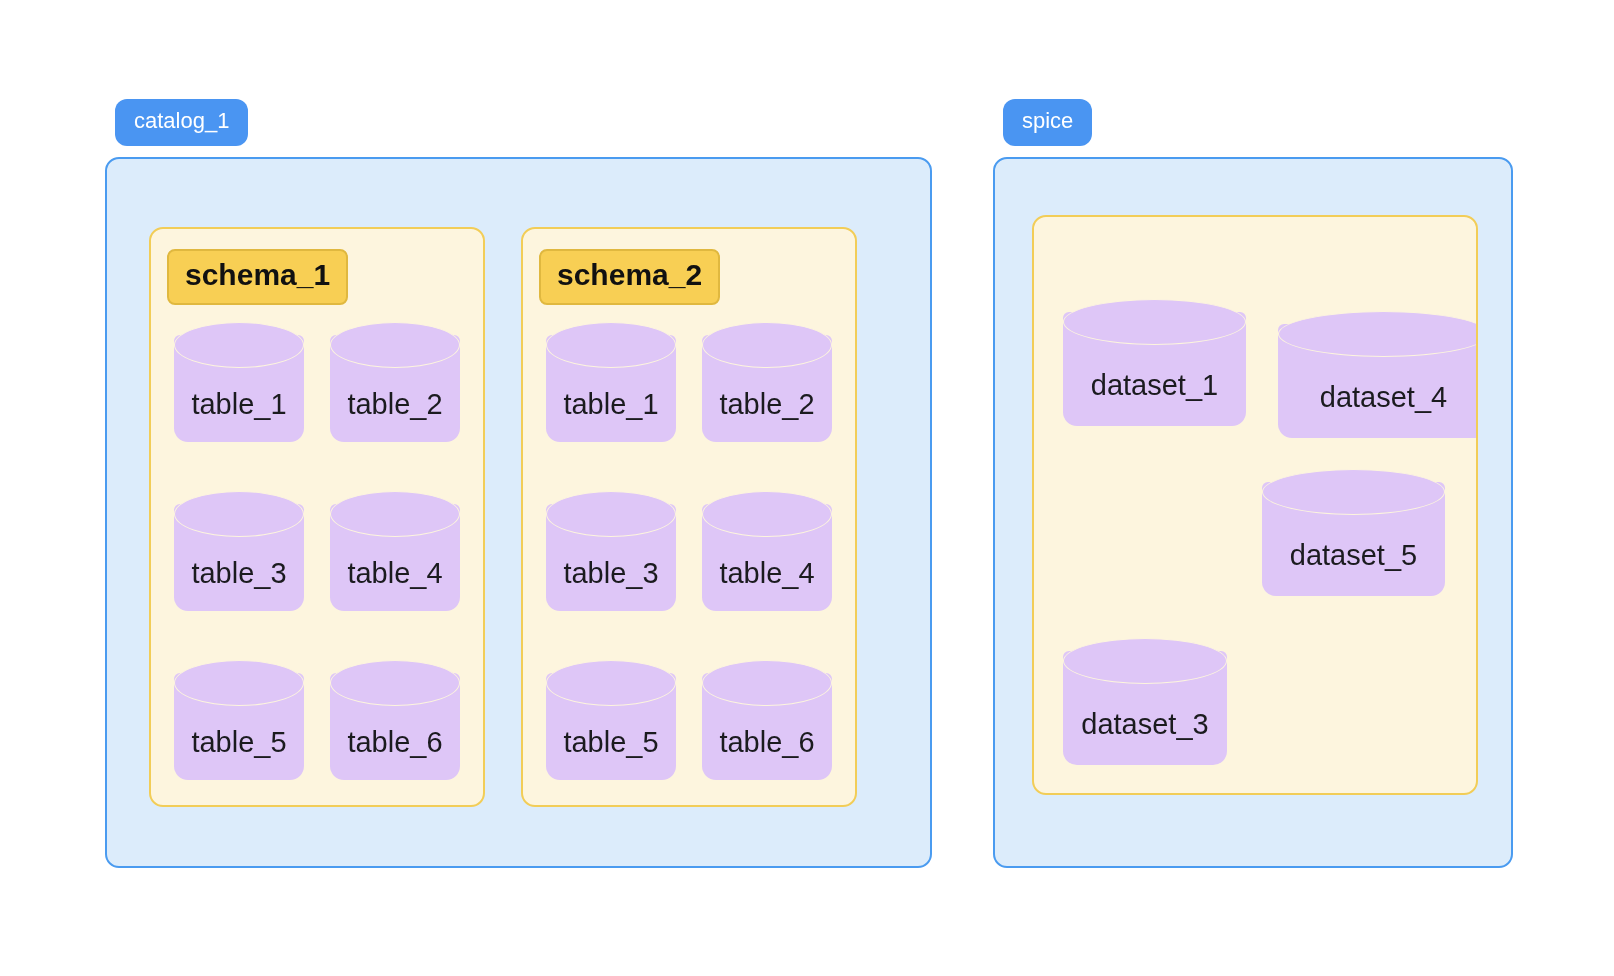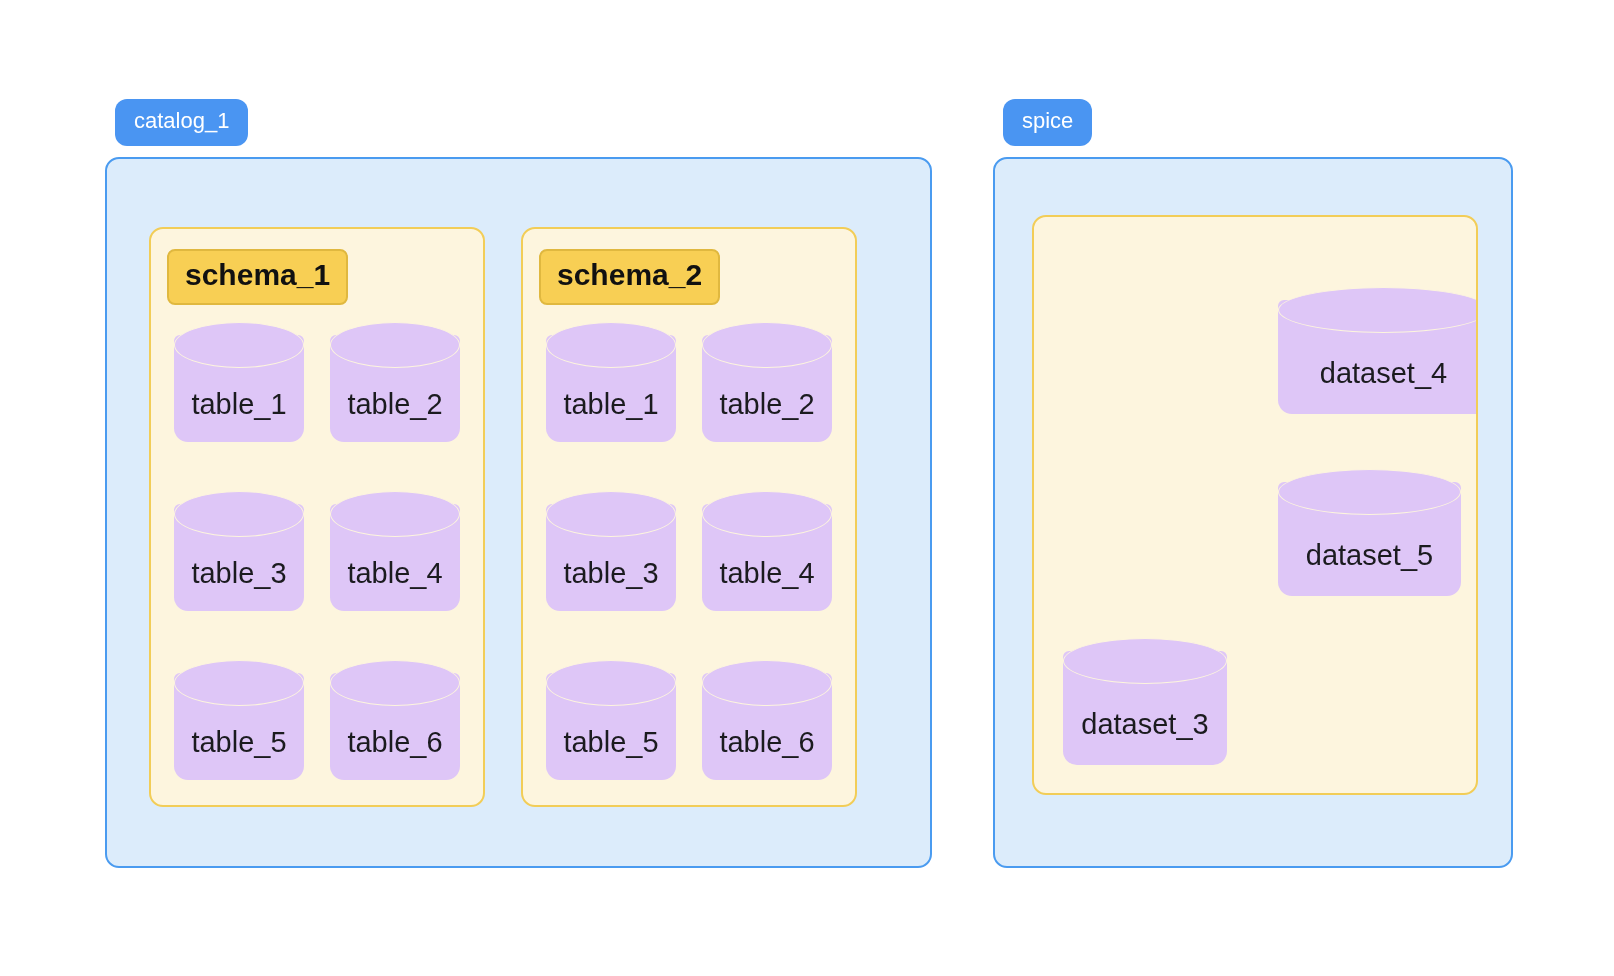--- a/index.html
+++ b/index.html
@@ -182,29 +182,34 @@
       </div>
     </div>
   </div>
 
   <div class="group" style="left:993px;top:157px;width:520px;height:711px;">
     <div class="group-box"></div>
     <div class="group-pill">spice</div>
 
     <div class="panel" style="left:39px;top:58px;width:446px;height:580px;">
 
-
-      <div class="cyl" style="left:244px;top:70px;width:211px;height:127px;">
+      <div class="cyl" style="left:29px;top:82px;width:183px;height:127px;">
+        <div class="cyl-body"></div>
+        <div class="cyl-top"></div>
+        <div class="cyl-label" style="top:72px;">dataset_1</div>
+      </div>
+
+      <div class="cyl" style="left:244px;top:94px;width:211px;height:127px;">
         <div class="cyl-body"></div>
         <div class="cyl-top"></div>
         <div class="cyl-label" style="top:72px;">dataset_4</div>
       </div>
 
 
-      <div class="cyl" style="left:244px;top:252px;width:183px;height:127px;">
+      <div class="cyl" style="left:228px;top:252px;width:183px;height:127px;">
         <div class="cyl-body"></div>
         <div class="cyl-top"></div>
         <div class="cyl-label" style="top:72px;">dataset_5</div>
       </div>
 
       <div class="cyl" style="left:29px;top:421px;width:164px;height:127px;">
         <div class="cyl-body"></div>
         <div class="cyl-top"></div>
         <div class="cyl-label" style="top:72px;">dataset_3</div>
       </div>

